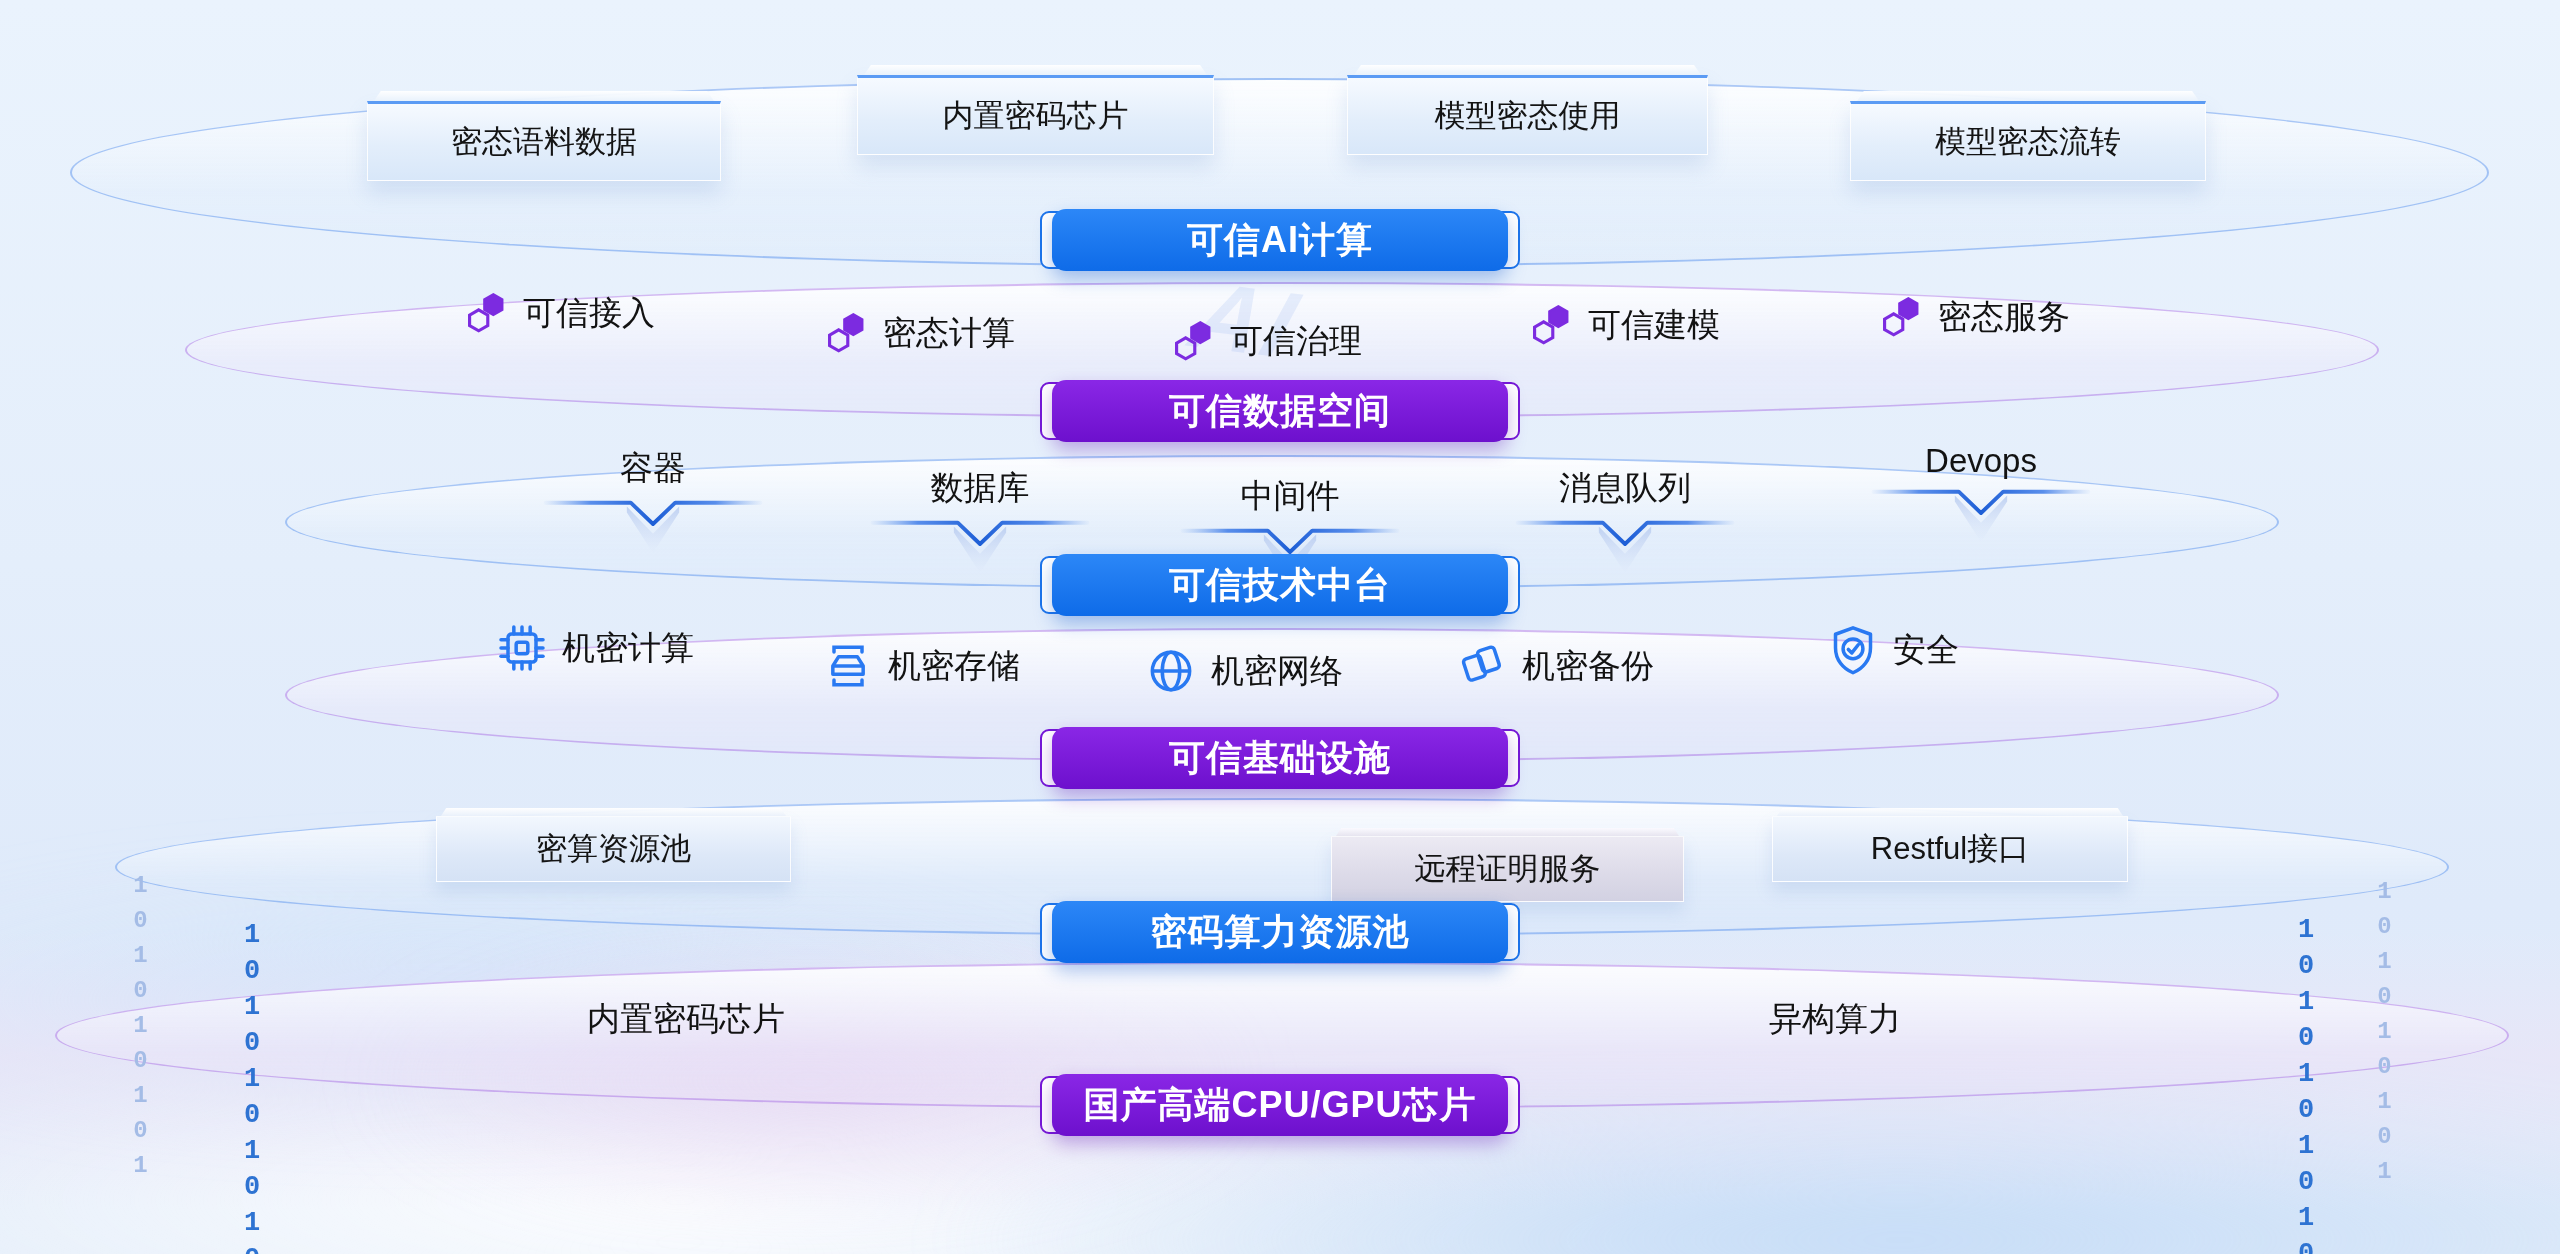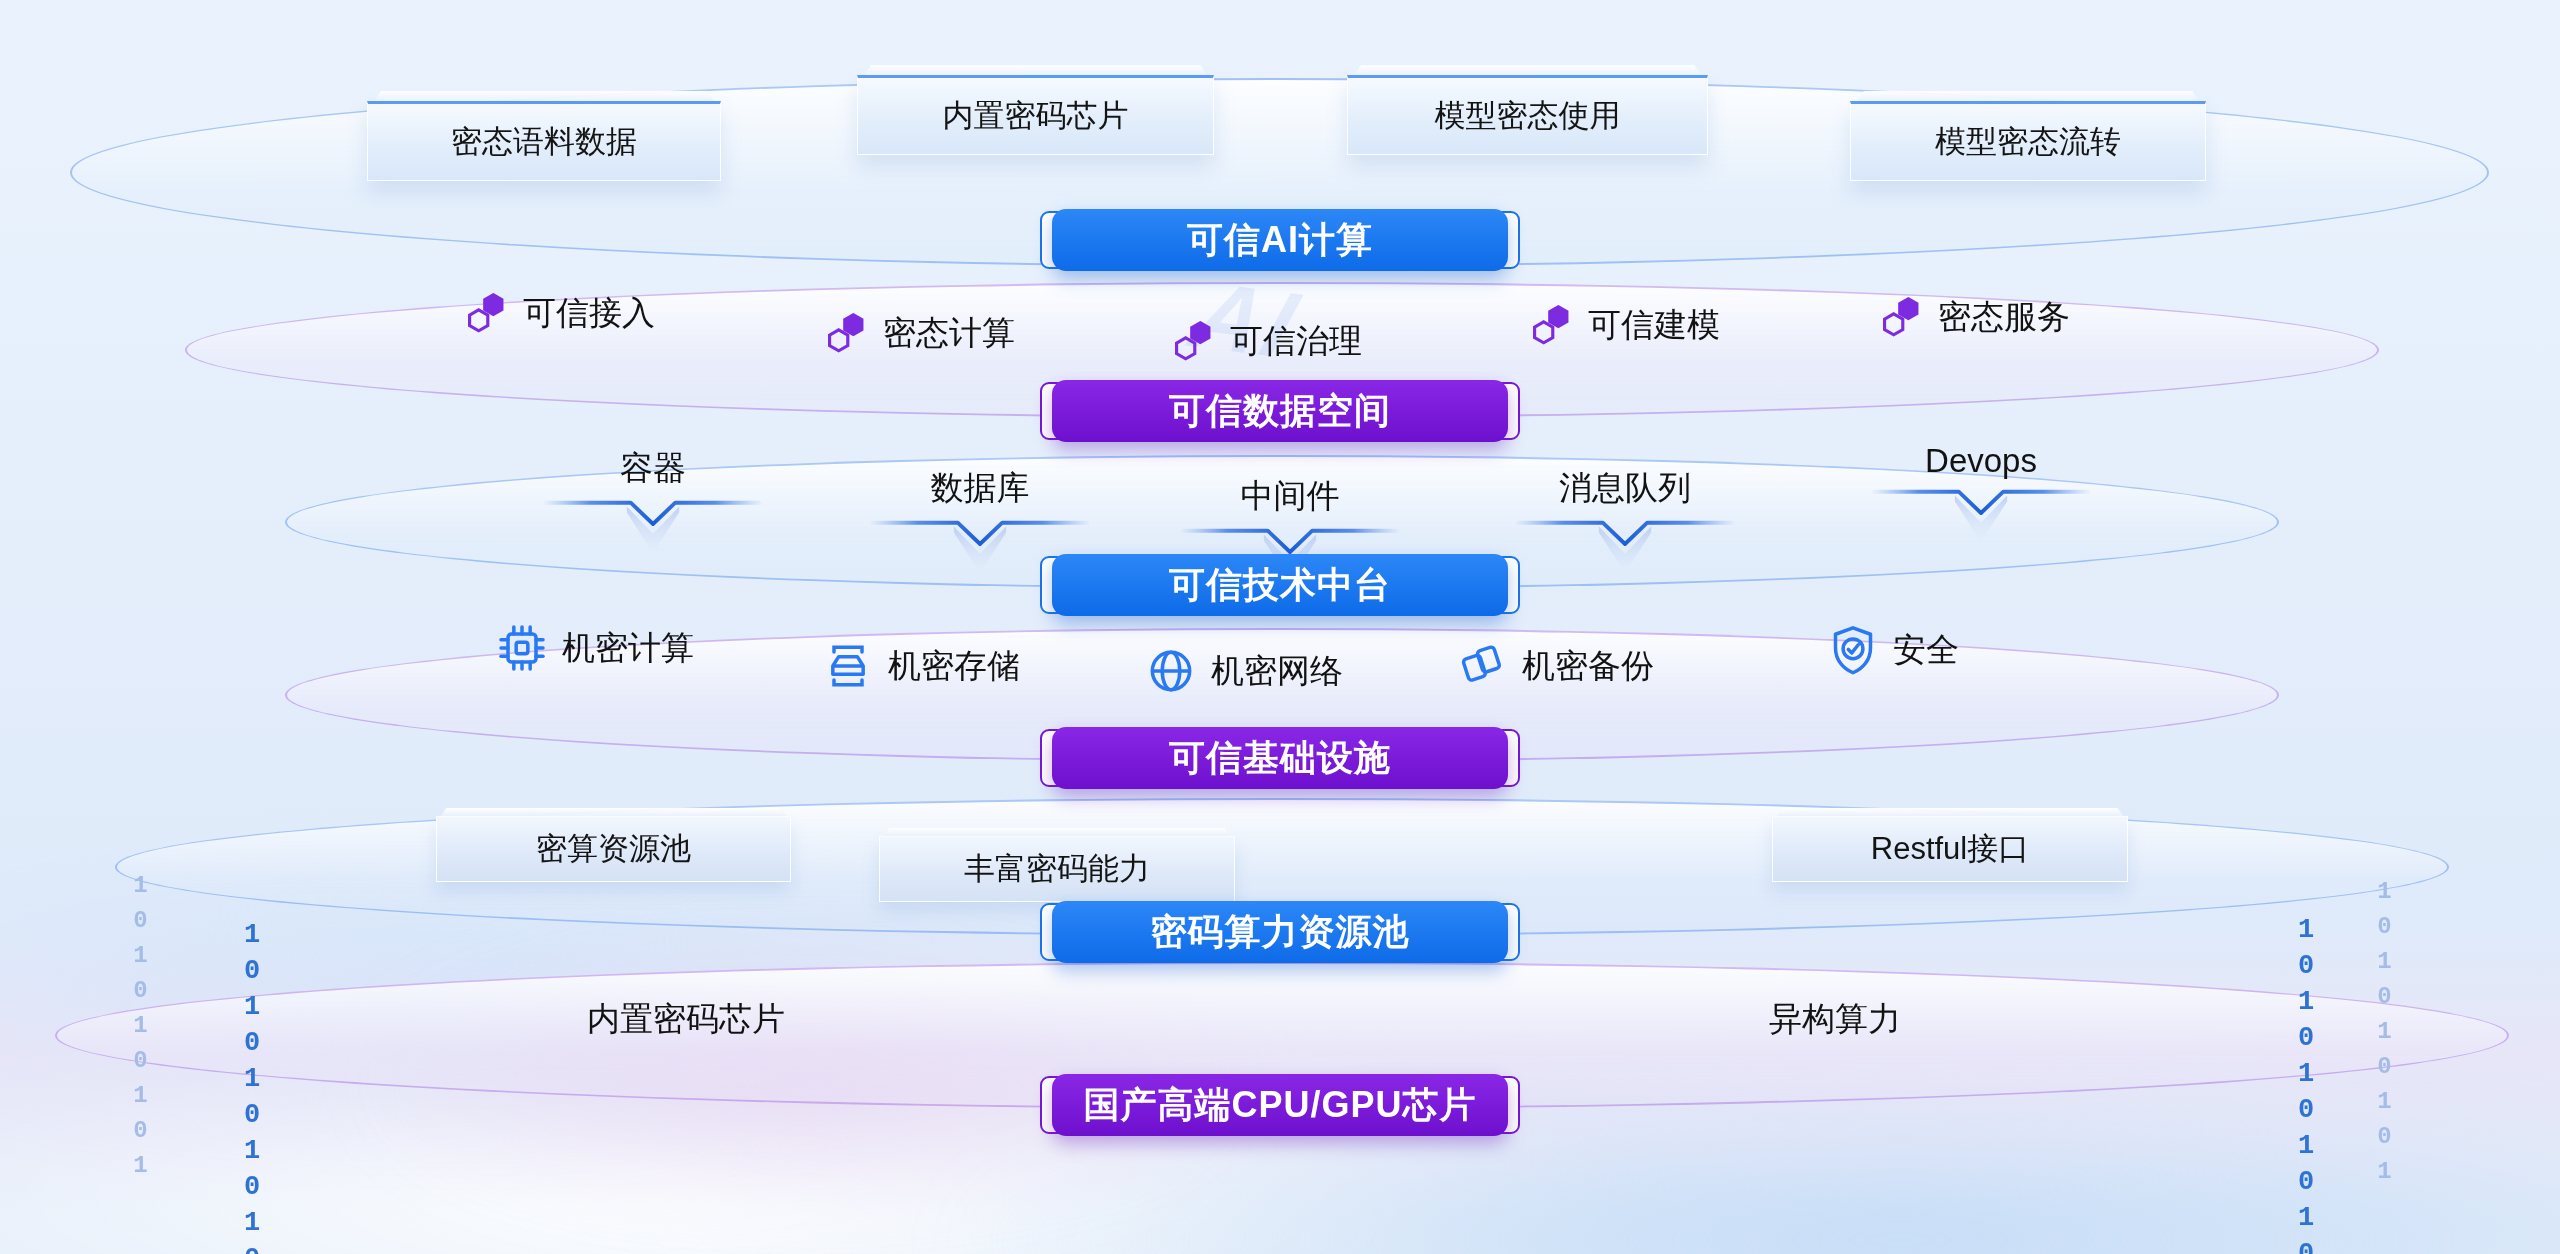--- a/index.html
+++ b/index.html
@@ -280,21 +280,21 @@
     <span>安全</span>
   </div>
 
   <div class="pill purple" style="top:727px">
     <span class="cap left"></span>
     <span class="cap right"></span>
     <div class="body">可信基础设施</div>
   </div>
 
   <div class="slab" style="left:436px;top:816px;width:353px;height:64px">密算资源池</div>
-  <div class="slab" style="left:879px;top:836px;width:354px;height:64px">丰富密码能力</div>
+  <div class="slab gray" style="left:1331px;top:836px;width:351px;height:64px">远程证明服务</div>
   <div class="slab" style="left:1772px;top:816px;width:354px;height:64px">Restful接口</div>
 
   <div class="pill blue" style="top:901px">
     <span class="cap left"></span>
     <span class="cap right"></span>
     <div class="body">密码算力资源池</div>
   </div>
 
   <div class="chipname" style="left:526px;top:997px">内置密码芯片</div>
   <div class="chipname" style="left:1675px;top:997px">异构算力</div>

